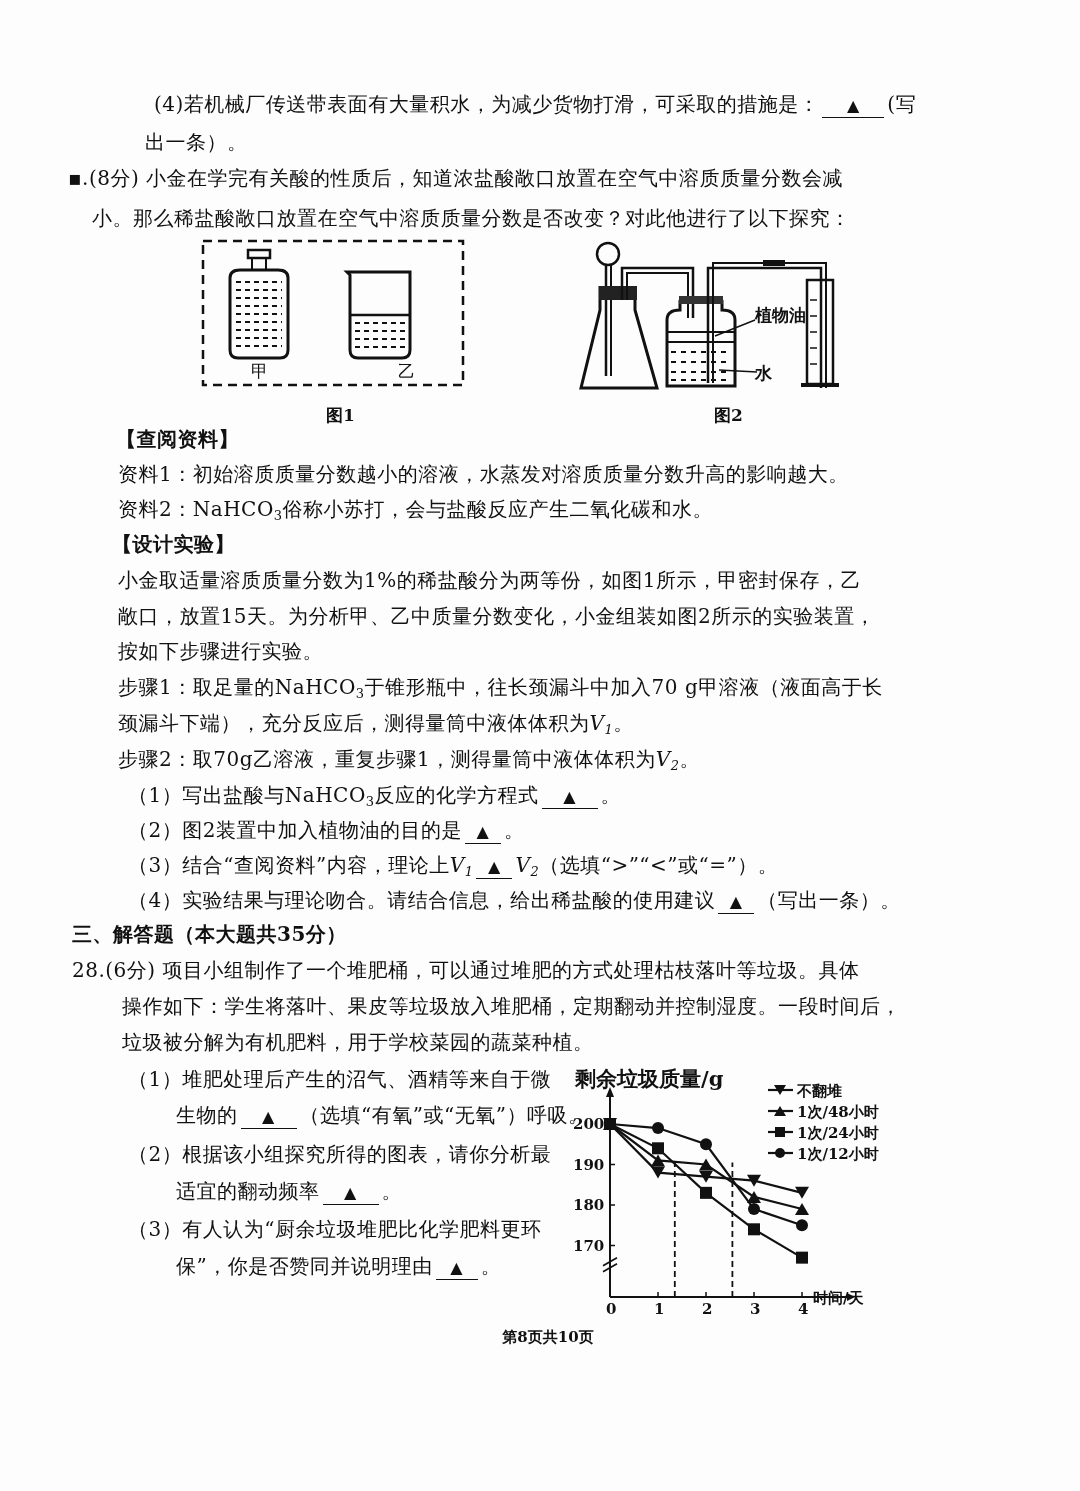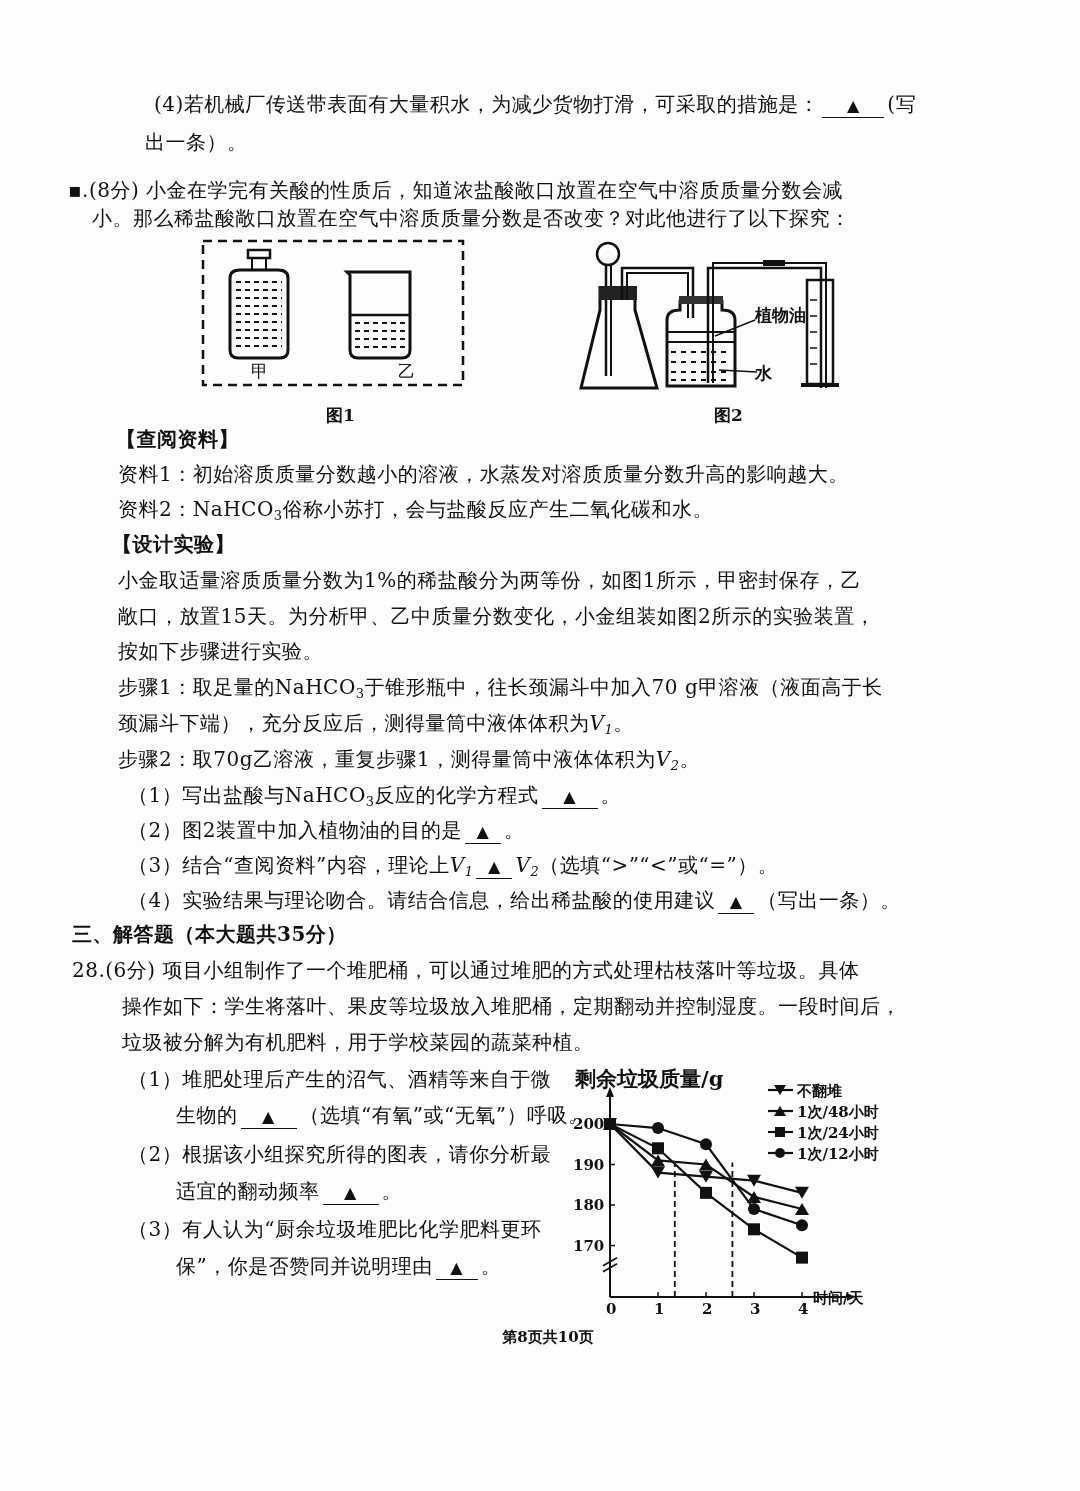--- a/index.html
+++ b/index.html
@@ -26,21 +26,21 @@
   .footer { position: absolute; left: 8px; width: 1080px; top: 1328px; text-align: center; font-size: 15px; font-weight: bold; }
 </style>
 </head>
 <body>
 
 <div class="line" style="left:108px; top:90px;margin-left:46px;">
   <span>(4)若机械厂传送带表面有大量积水，为减少货物打滑，可采取的措施是：</span><span class="blank" style="width:62px;"><span class="tri">▲</span></span><span>(写</span>
 </div>
 <div class="line" style="left:145px; top:128px;">出一条）。</div>
 
-<div class="line" style="left:68px; top:176px;">
+<div class="line" style="left:68px; top:164px;">
   <span>▪.</span><span>(8分) 小金在学完有关酸的性质后，知道浓盐酸敞口放置在空气中溶质质量分数会减</span>
 </div>
 <div class="line" style="left:92px; top:204px;text-align:right;">小。那么稀盐酸敞口放置在空气中溶质质量分数是否改变？对此他进行了以下探究：</div>
 
 <div style="position:absolute; left:200px; top:238px; width:266px; height:150px;">
   <svg width="266" height="150" viewBox="0 0 266 150">
     <rect x="3" y="3" width="260" height="144" fill="none" stroke="#111" stroke-width="2.5" stroke-dasharray="9,6"></rect>
 
     <g>
       <rect x="48" y="12" width="22" height="8" fill="none" stroke="#111" stroke-width="2.5"></rect>

